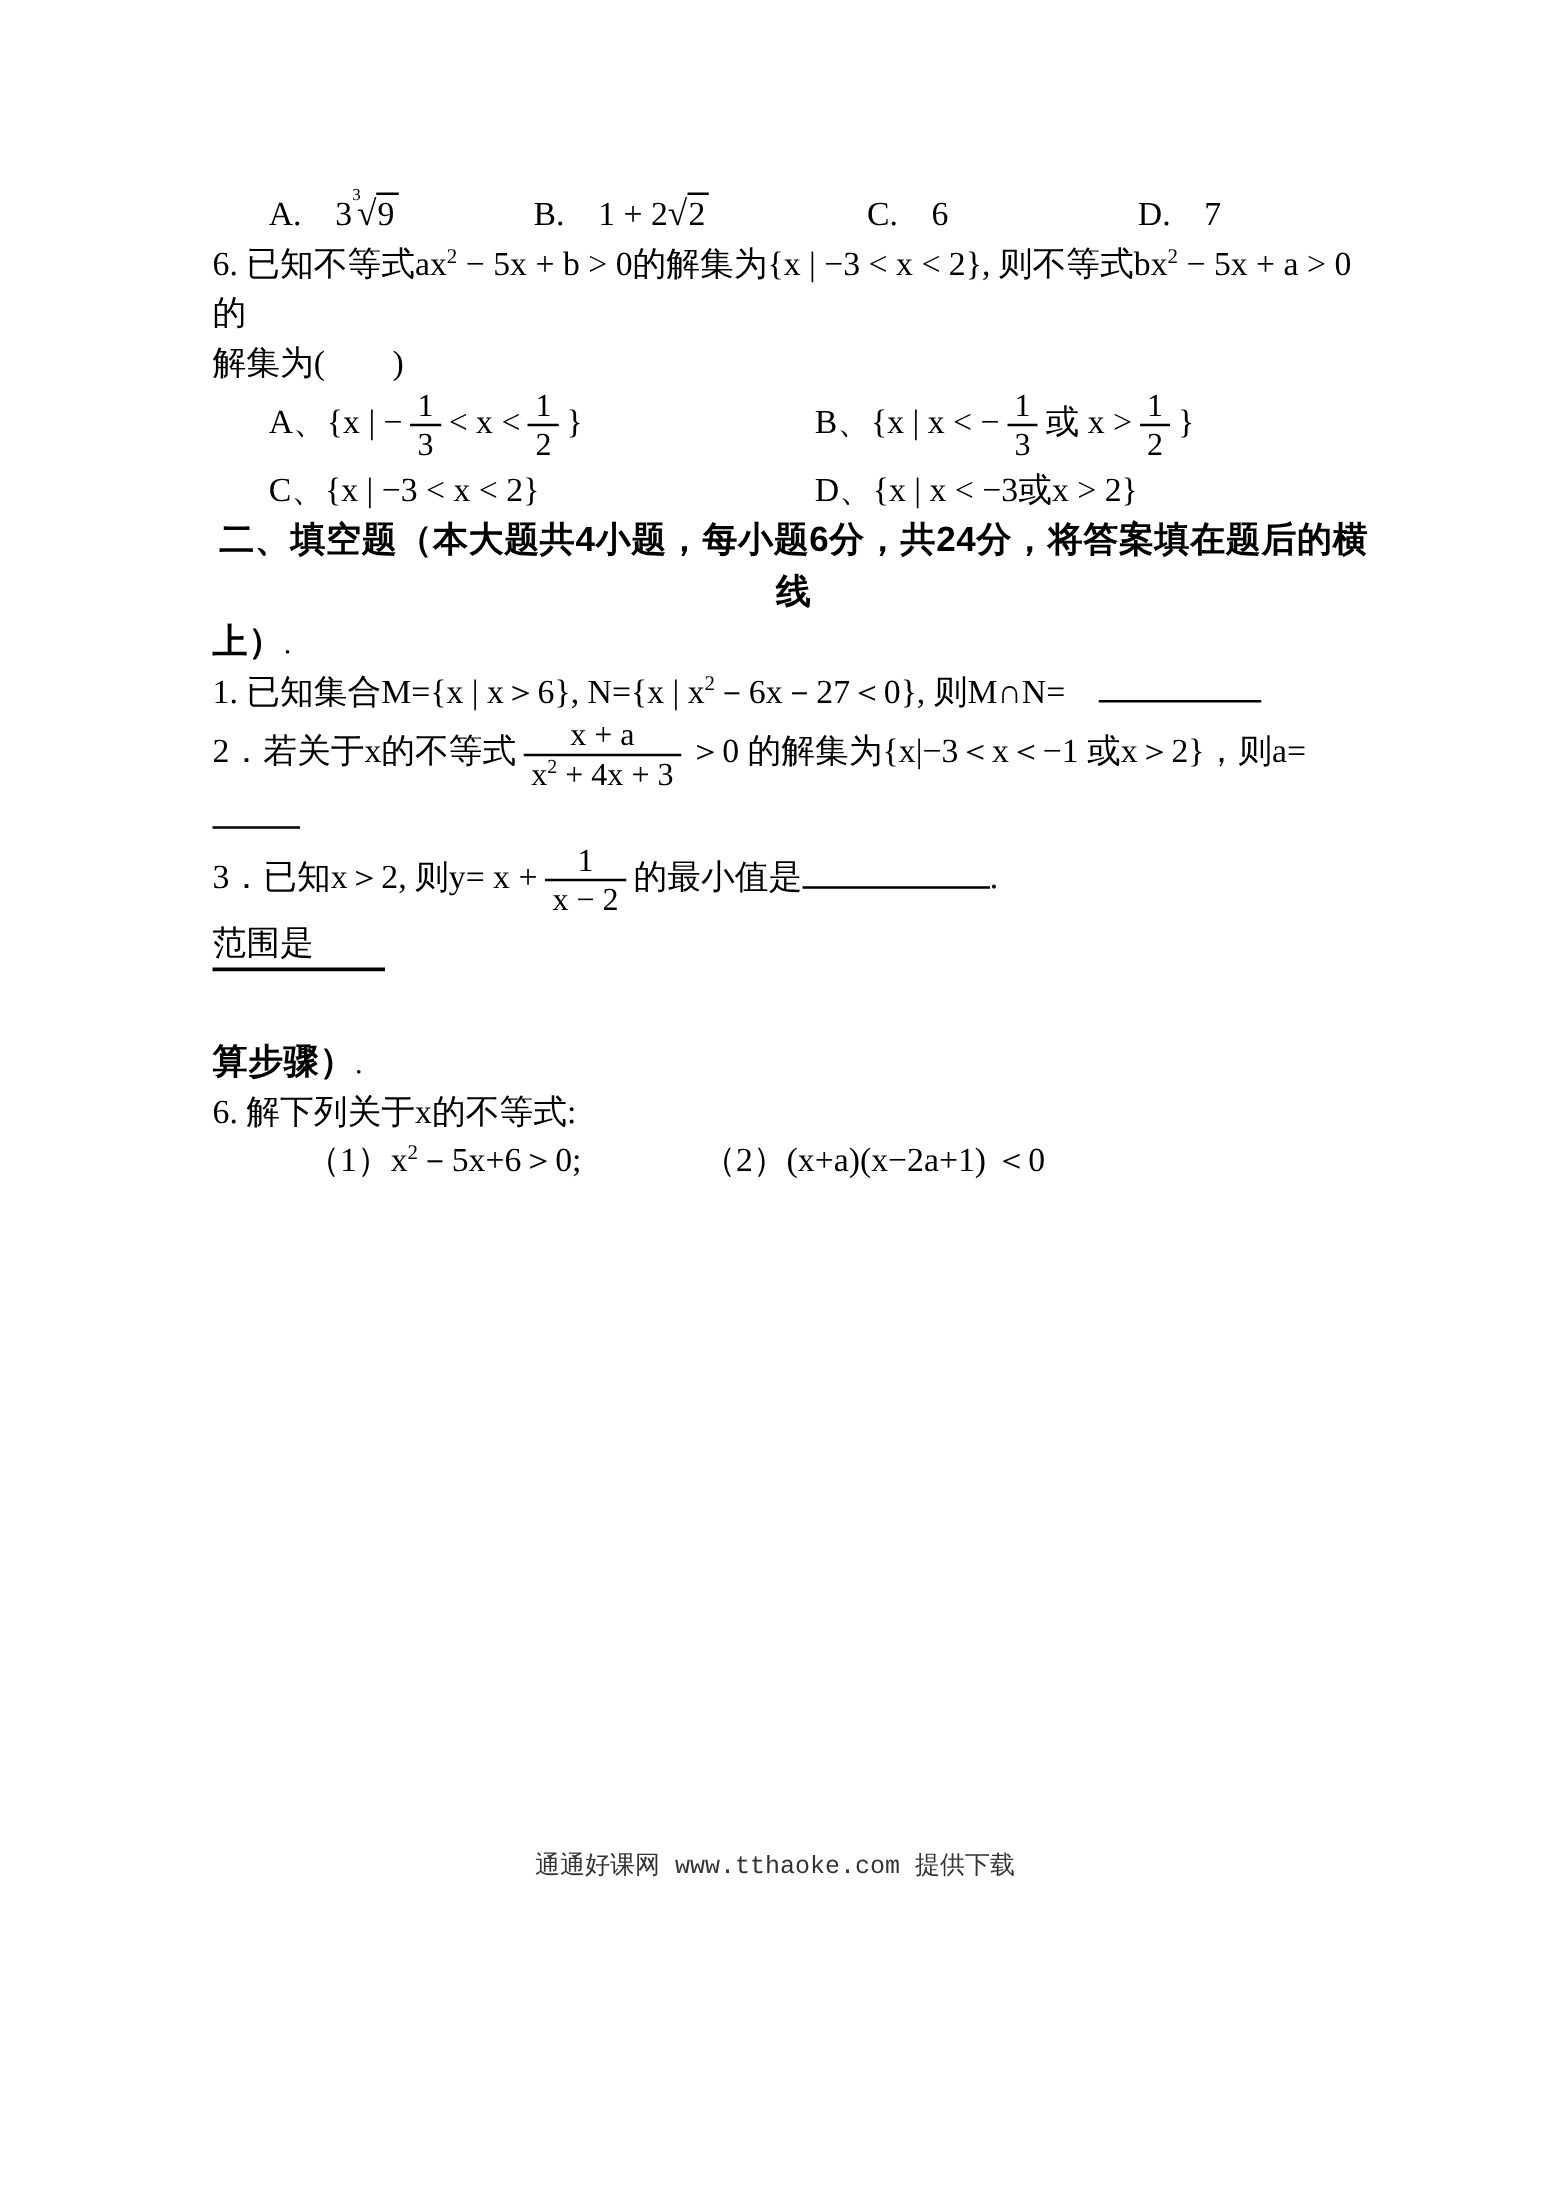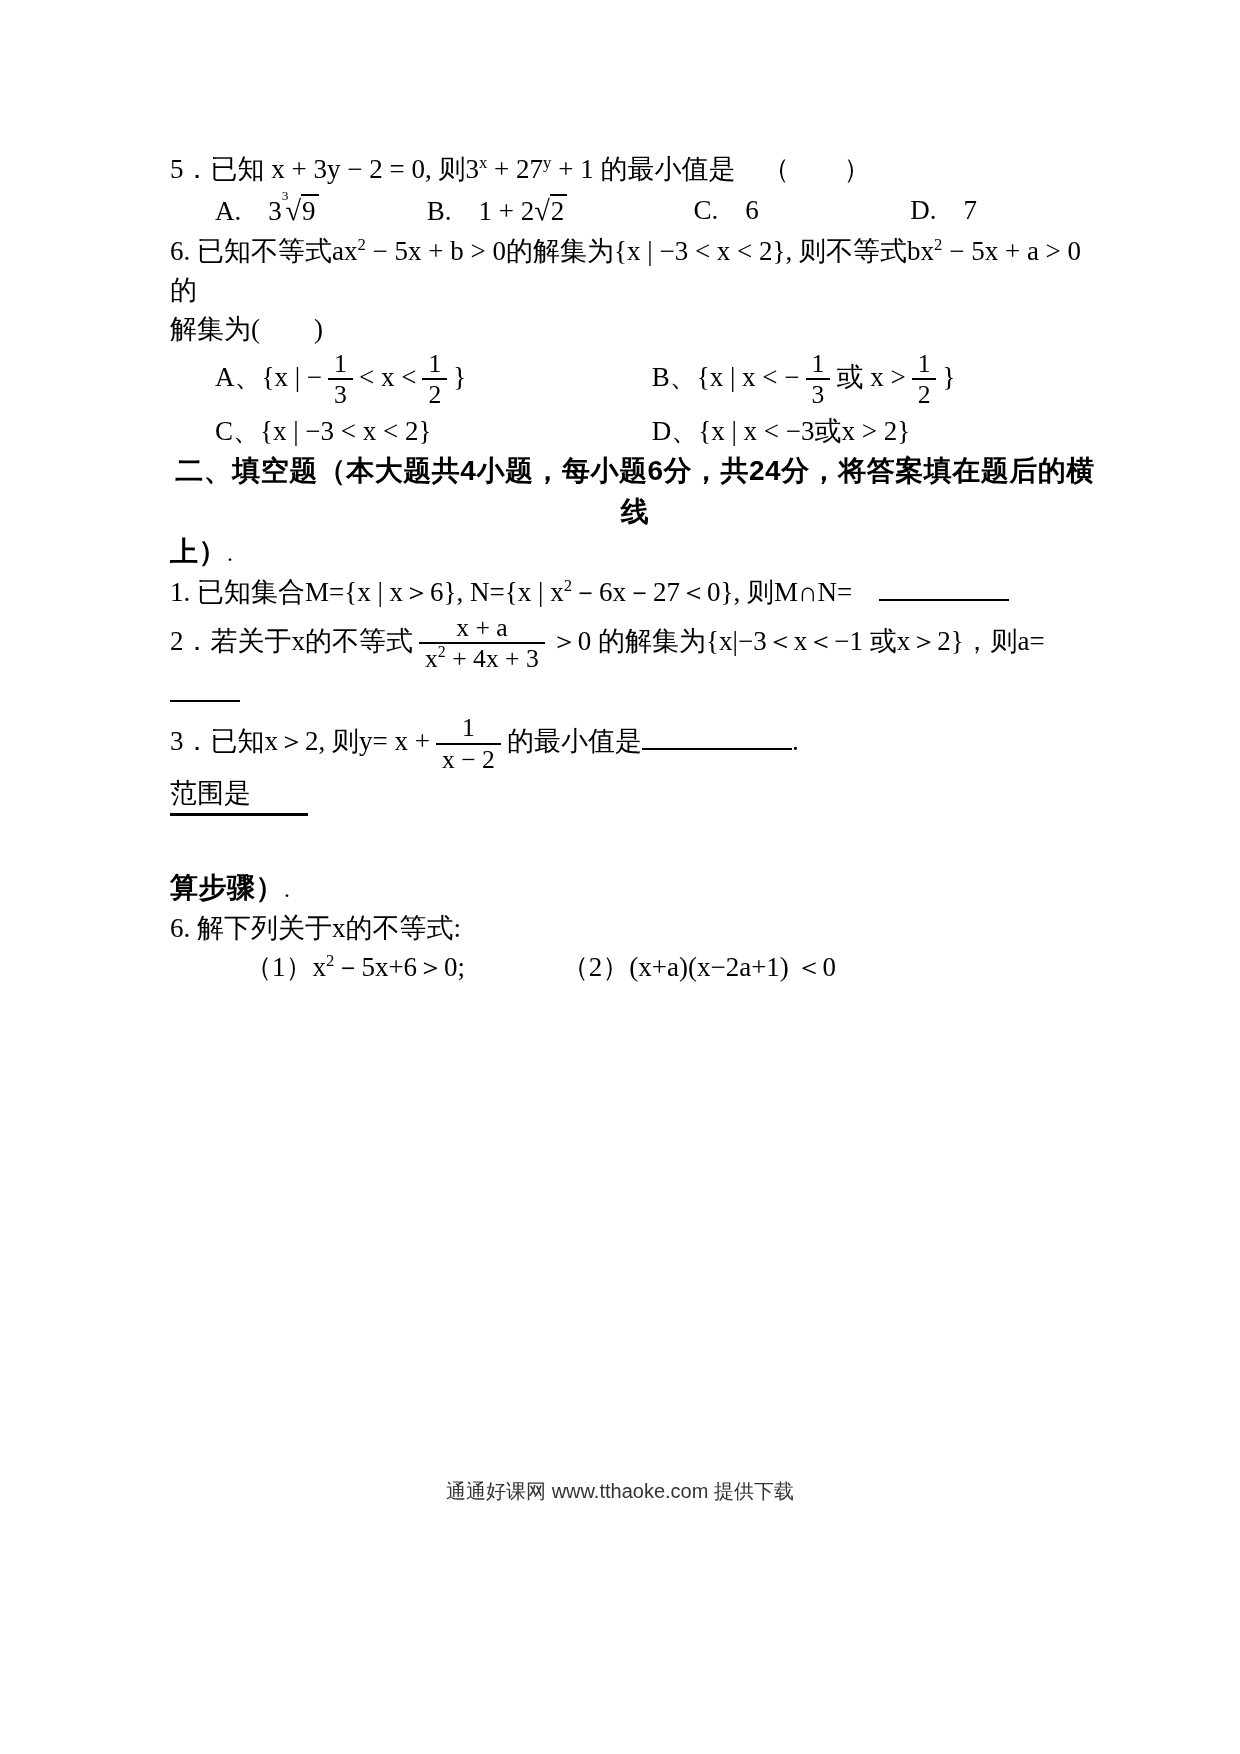--- a/index.html
+++ b/index.html
@@ -68,30 +68,29 @@
   .w70 { width:70px; } .w130 { width:130px; } .w150 { width:150px; }
   .answer-line { width:138px; border-bottom:3px solid #000; height:2px; }
 
   
   .solve-parts { padding-left:75px; }
   .solve-parts .part1 { display:inline-block; width:310px; }
 
   .footer {
     position:absolute; top:1478px; left:0; width:100%;
     text-align:center; font-size:20px; color:#333;
-    font-family:Liberation Sans, sans-serif;
+    font-family:Liberation Mono, monospace;
   }
 </style>
 </head>
 <body>
 
 <div class="page">
   <main class="content">
 
-    <p class="line l-q5stem"><span>5．已知 x + 3y − 2 = 0, 则3</span><sup>x</sup><span> + 27</span><sup>y</sup><span> + 1 的最小值是　（　　）</span></p>
 
     <p class="line l-q5opts options4">
       <span class="opt opt-a"><span>A.　3</span><span class="sqrt"><sup class="idx">3</sup><span class="sign">√</span><span class="rad">9</span></span></span>
       <span class="opt opt-b"><span>B.　1 + 2</span><span class="sqrt"><span class="sign">√</span><span class="rad">2</span></span></span>
       <span class="opt opt-c">C.　6</span>
       <span class="opt opt-d">D.　7</span>
     </p>
 
     <p class="line l-q6l1"><span>6. 已知不等式ax</span><sup>2</sup><span> − 5x + b &gt; 0的解集为{x | −3 &lt; x &lt; 2}, 则不等式bx</span><sup>2</sup><span> − 5x + a &gt; 0的</span></p>
 

